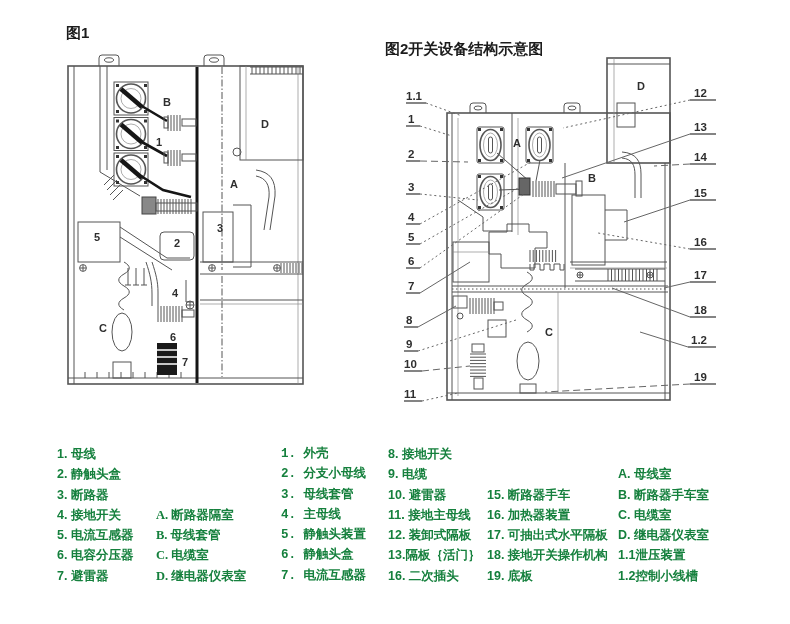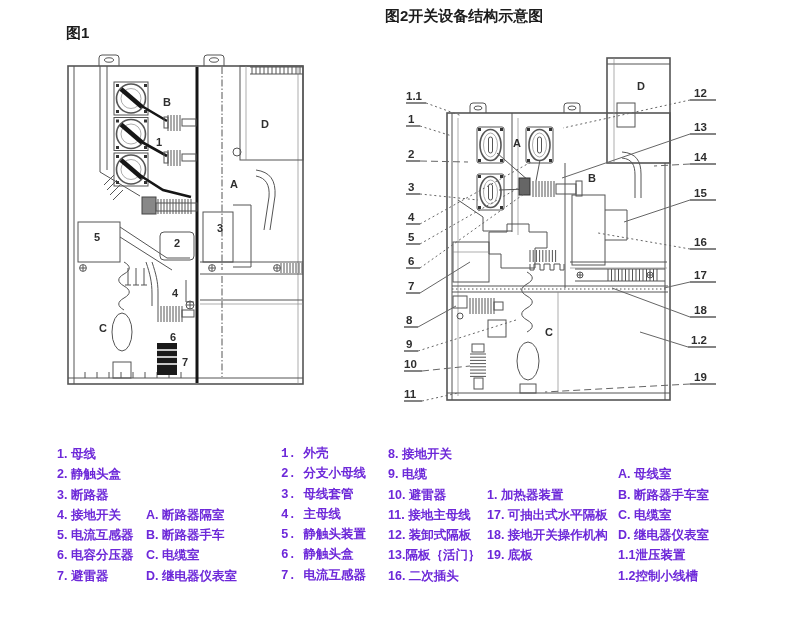--- a/index.html
+++ b/index.html
@@ -1,40 +1,40 @@
 <!DOCTYPE html>
 <html><head>
 <meta charset="utf-8">
 <style>
   html,body{margin:0;padding:0;background:#fff;}
   .page{position:relative;width:790px;height:624px;background:#ffffff;overflow:hidden;
         font-family:"Liberation Sans","DejaVu Sans",sans-serif;}
   .title{position:absolute;font-weight:bold;font-size:15px;color:#1c1c1c;white-space:nowrap;}
-  .legend-col{position:absolute;top:444px;font-weight:bold;font-size:12.5px;color:#6d28d9;white-space:nowrap;}
+  .legend-col{position:absolute;top:444px;font-weight:bold;font-size:12.5px;color:#15803d;white-space:nowrap;}
   .legend-col .row{height:20.3px;line-height:20.3px;}
   svg{position:absolute;}
   svg text{font-family:"Liberation Sans","DejaVu Sans",sans-serif;font-weight:bold;fill:#2e2e2e;}
   .ln{stroke:#555;fill:none;stroke-width:1;}
   .ln2{stroke:#555;fill:none;stroke-width:1.6;}
   .thin{stroke:#8a8a8a;fill:none;stroke-width:0.7;}
   .dark{stroke:#161616;fill:none;}
   .ld{stroke:#666;stroke-width:1;fill:none;stroke-dasharray:2 2.8;}
   .ldd{stroke:#666;stroke-width:1;fill:none;stroke-dasharray:7 4;}
   .lds{stroke:#666;stroke-width:1;fill:none;}
   .ul{stroke:#333;stroke-width:1.2;}
   .cl{font-size:11.5px;}
   .pl{font-size:11px;}
 </style>
 </head>
 <body>
 
 <div class="page">
 
   <div class="title" style="left:60px;top:24px;padding-left:6px;">图1</div>
-  <div class="title" style="left:385px;top:7px;">图2开关设备结构示意图</div>
+  <div class="title" style="left:385px;top:40px;">图2开关设备结构示意图</div>
 
   <svg style="left:55px;top:48px;" width="255" height="345" viewBox="55 48 255 345">
 
     <g>
       <path class="ln" d="M99,66 v-8 a3,3 0 0 1 3,-3 h14 a3,3 0 0 1 3,3 v8"></path>
       <ellipse class="ln" cx="109" cy="60" rx="4.5" ry="2.2"></ellipse>
       <path class="ln" d="M204,66 v-8 a3,3 0 0 1 3,-3 h14 a3,3 0 0 1 3,3 v8"></path>
       <ellipse class="ln" cx="214" cy="60" rx="4.5" ry="2.2"></ellipse>
       <rect class="ln2" x="68" y="66" width="235" height="318"></rect>
       <line class="ln" x1="74" y1="66" x2="74" y2="384"></line>
@@ -304,26 +304,26 @@
 
   <div class="legend-col" style="left:57px;">
     <div class="row">1. 母线</div>
     <div class="row">2. 静触头盒</div>
     <div class="row">3. 断路器</div>
     <div class="row">4. 接地开关</div>
     <div class="row">5. 电流互感器</div>
     <div class="row">6. 电容分压器</div>
     <div class="row">7. 避雷器</div>
   </div>
-  <div class="legend-col" style="left:146px;">
+  <div class="legend-col" style="left:156px;font-family:Liberation Serif, serif;">
     <div class="row"></div>
     <div class="row"></div>
     <div class="row"></div>
     <div class="row">A. 断路器隔室</div>
-    <div class="row">B. 断路器手车</div>
+    <div class="row">B. 母线套管</div>
     <div class="row">C. 电缆室</div>
     <div class="row">D. 继电器仪表室</div>
   </div>
   <div class="legend-col" style="left:281px;font-family:Liberation Mono, monospace;">
     <div class="row">1. 外壳</div>
     <div class="row">2. 分支小母线</div>
     <div class="row">3. 母线套管</div>
     <div class="row">4. 主母线</div>
     <div class="row">5. 静触头装置</div>
     <div class="row">6. 静触头盒</div>
@@ -334,21 +334,22 @@
     <div class="row">9. 电缆</div>
     <div class="row">10. 避雷器</div>
     <div class="row">11. 接地主母线</div>
     <div class="row">12. 装卸式隔板</div>
     <div class="row">13.隔板｛活门｝</div>
     <div class="row">16. 二次插头</div>
   </div>
   <div class="legend-col" style="left:487px;">
     <div class="row"></div>
     <div class="row"></div>
-    <div class="row">1. 加热器装置</div>
+    <div class="row">15. 断路器手车</div>
+    <div class="row">16. 加热器装置</div>
     <div class="row">17. 可抽出式水平隔板</div>
     <div class="row">18. 接地开关操作机构</div>
     <div class="row">19. 底板</div>
   </div>
   <div class="legend-col" style="left:618px;">
     <div class="row"></div>
     <div class="row">A. 母线室</div>
     <div class="row">B. 断路器手车室</div>
     <div class="row">C. 电缆室</div>
     <div class="row">D. 继电器仪表室</div>

